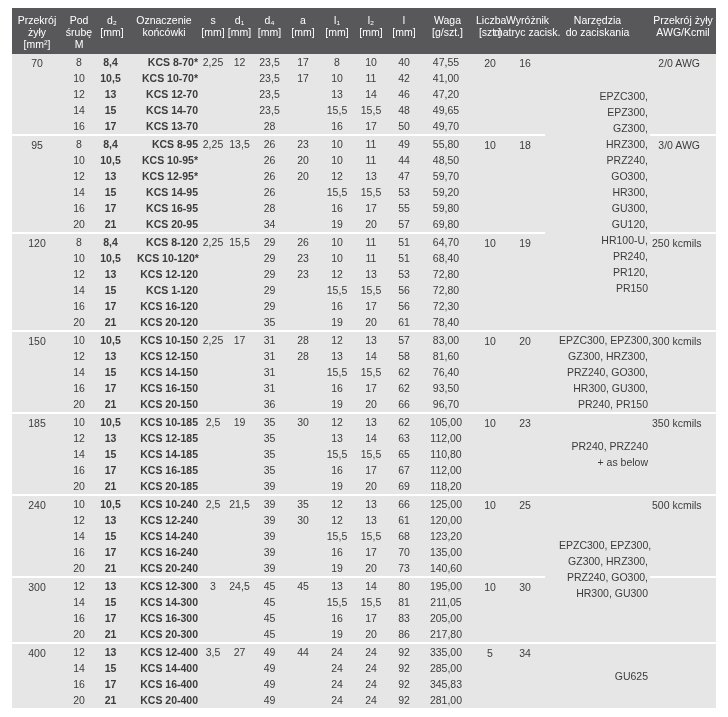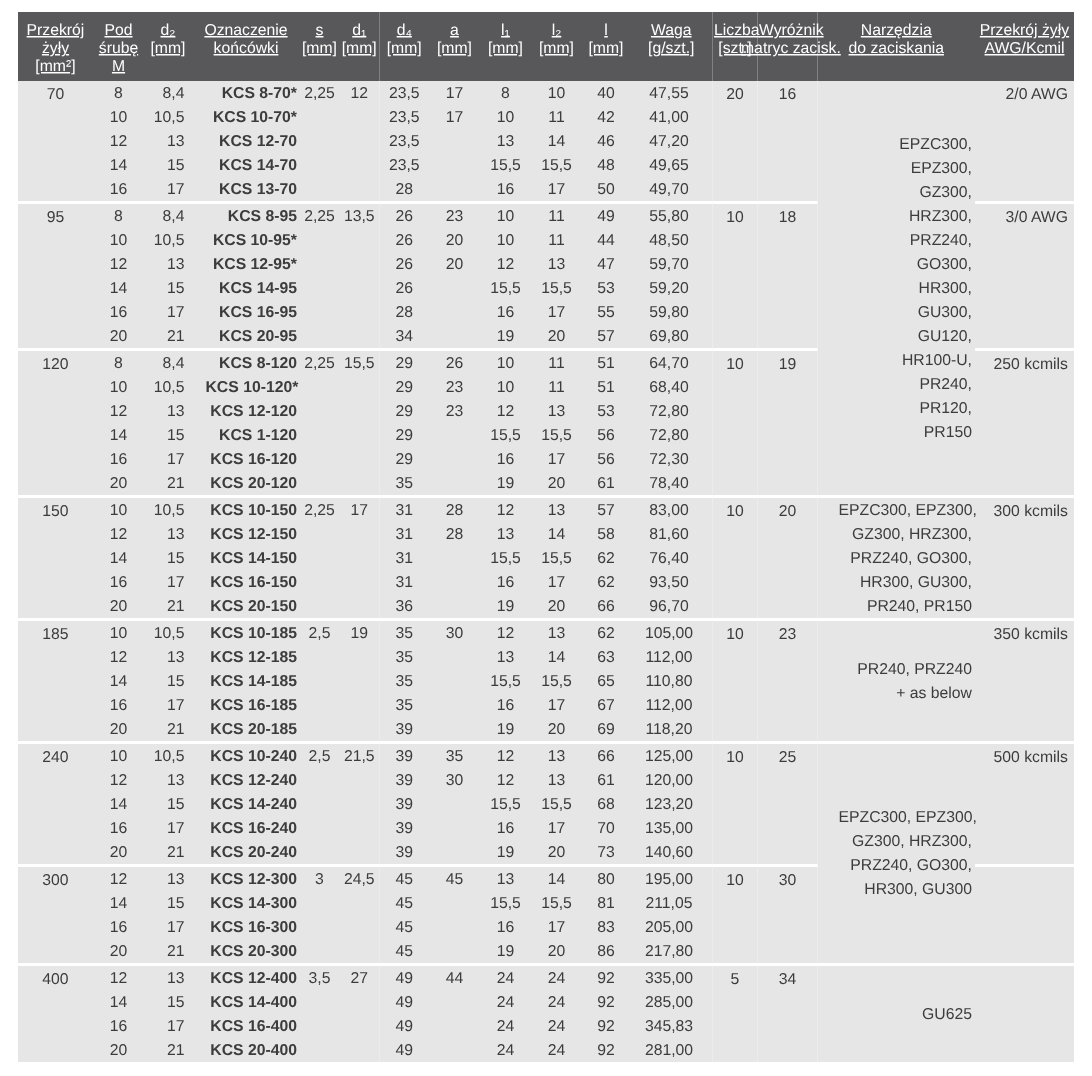--- a/index.html
+++ b/index.html
@@ -1,31 +1,31 @@
 <!DOCTYPE html>
 <html><head>
 <meta charset="utf-8">
 <style>
   html,body{margin:0;padding:0;width:728px;height:717px;background:#ffffff;overflow:hidden;
     font-family:"Liberation Sans","DejaVu Sans",sans-serif;}
   .table-wrap{position:absolute;left:12px;top:8px;}
   table{border-collapse:collapse;table-layout:fixed;width:704px;font-size:10.5px;color:#3c3c3c;}
   thead th{background:#58585a;color:#ffffff;font-weight:normal;font-size:10.5px;line-height:12px;
-    vertical-align:top;padding:6px 1px 0 1px;height:46px;box-sizing:border-box;text-align:center;text-decoration:underline;}
+    vertical-align:top;padding:6px 1px 0 1px;height:46px;box-sizing:border-box;text-align:center;}
   thead .h-unit{white-space:nowrap;margin:0 -12px;}
   tbody td{background:#e6e6e6;height:16px;padding:0 2px;line-height:15px;text-align:center;
     vertical-align:middle;overflow:visible;white-space:nowrap;}
   tbody tr.group-first td{border-top:2px solid #ffffff;}
   td.top{vertical-align:top;padding-top:2px;}
   td.col-ozn{text-align:right;padding-left:9px;font-weight:bold;}
-  td.num-r{text-align:right;padding-right:5px;}
+  td.num-r{padding-right:5px;font-weight:bold;}
   td.col-waga{text-align:center;padding-right:5px;}
   td.col-narz{text-align:right;padding-left:14px;vertical-align:middle;}
   td.col-narz div{line-height:16px;}
-  td.col-awg{text-align:right;padding-right:4px;}
+  td.col-awg{text-align:right;padding-right:16px;}
 </style>
 </head>
 <body>
 
 <div class="table-wrap">
   <table>
     <colgroup>
         <col style="width: 50px;">
         <col style="width: 34px;">
         <col style="width: 32px;">

